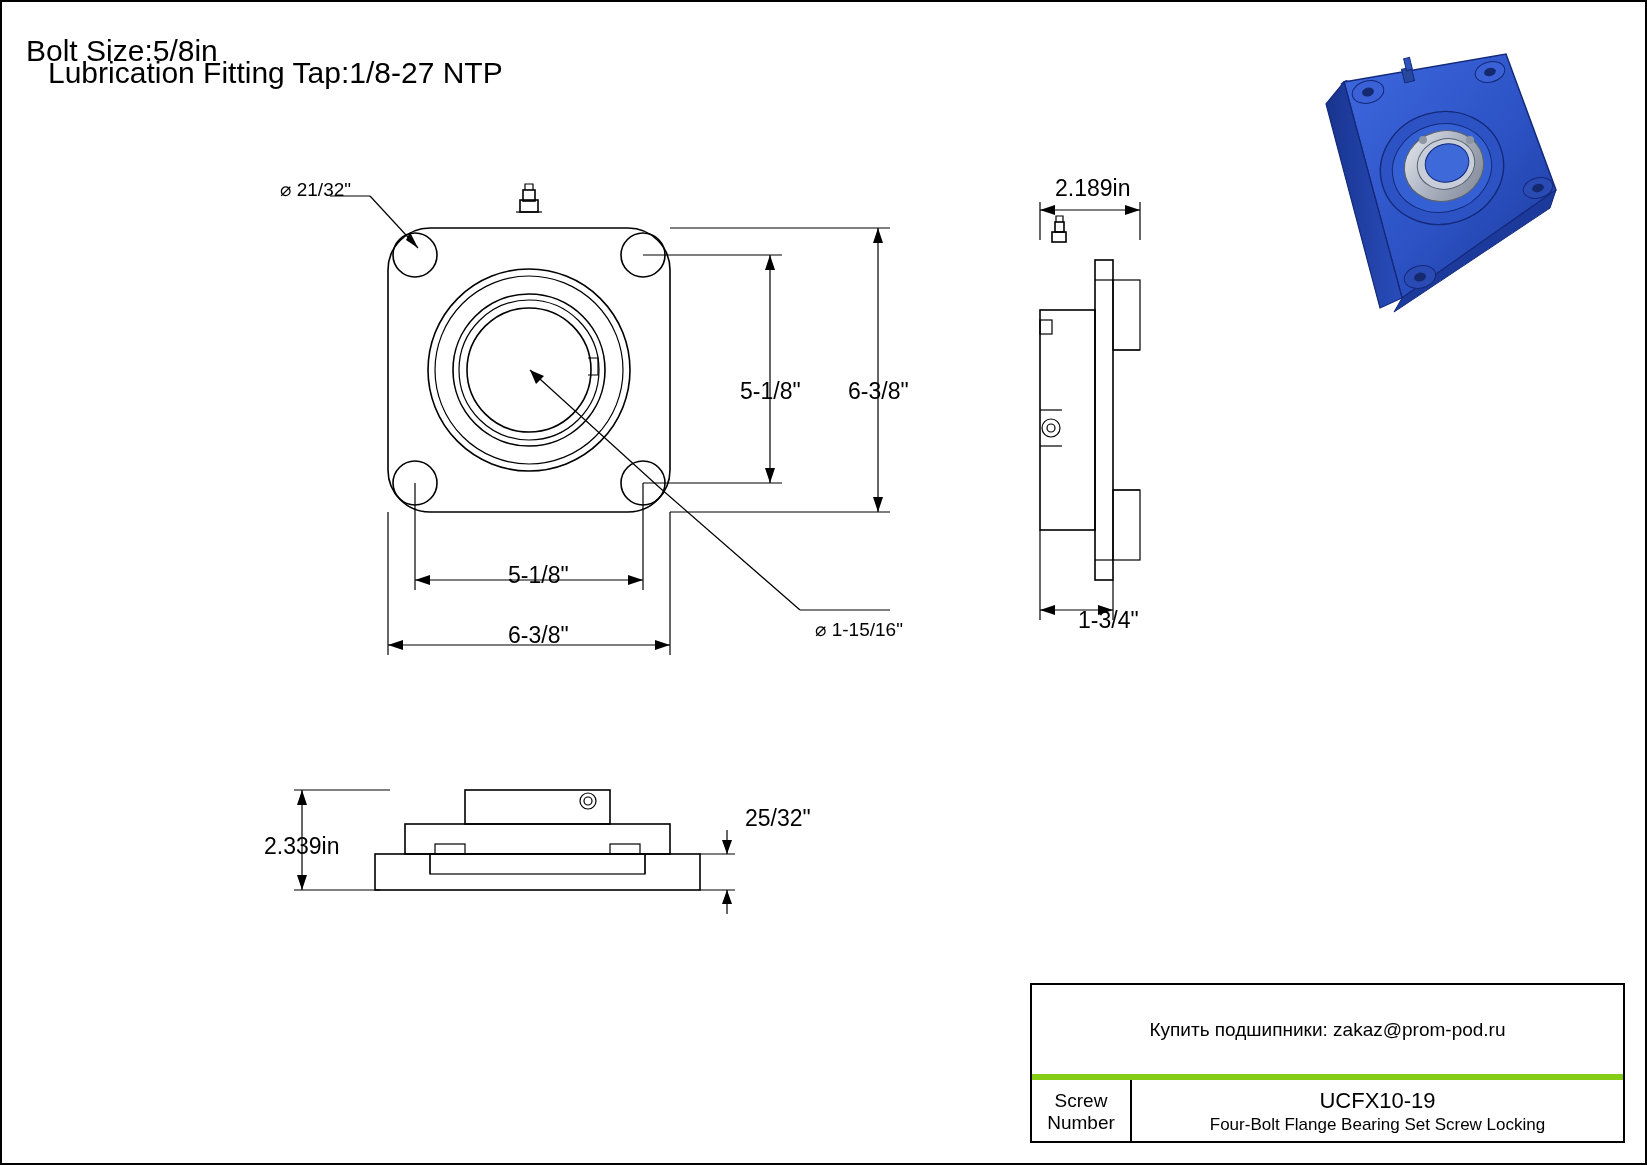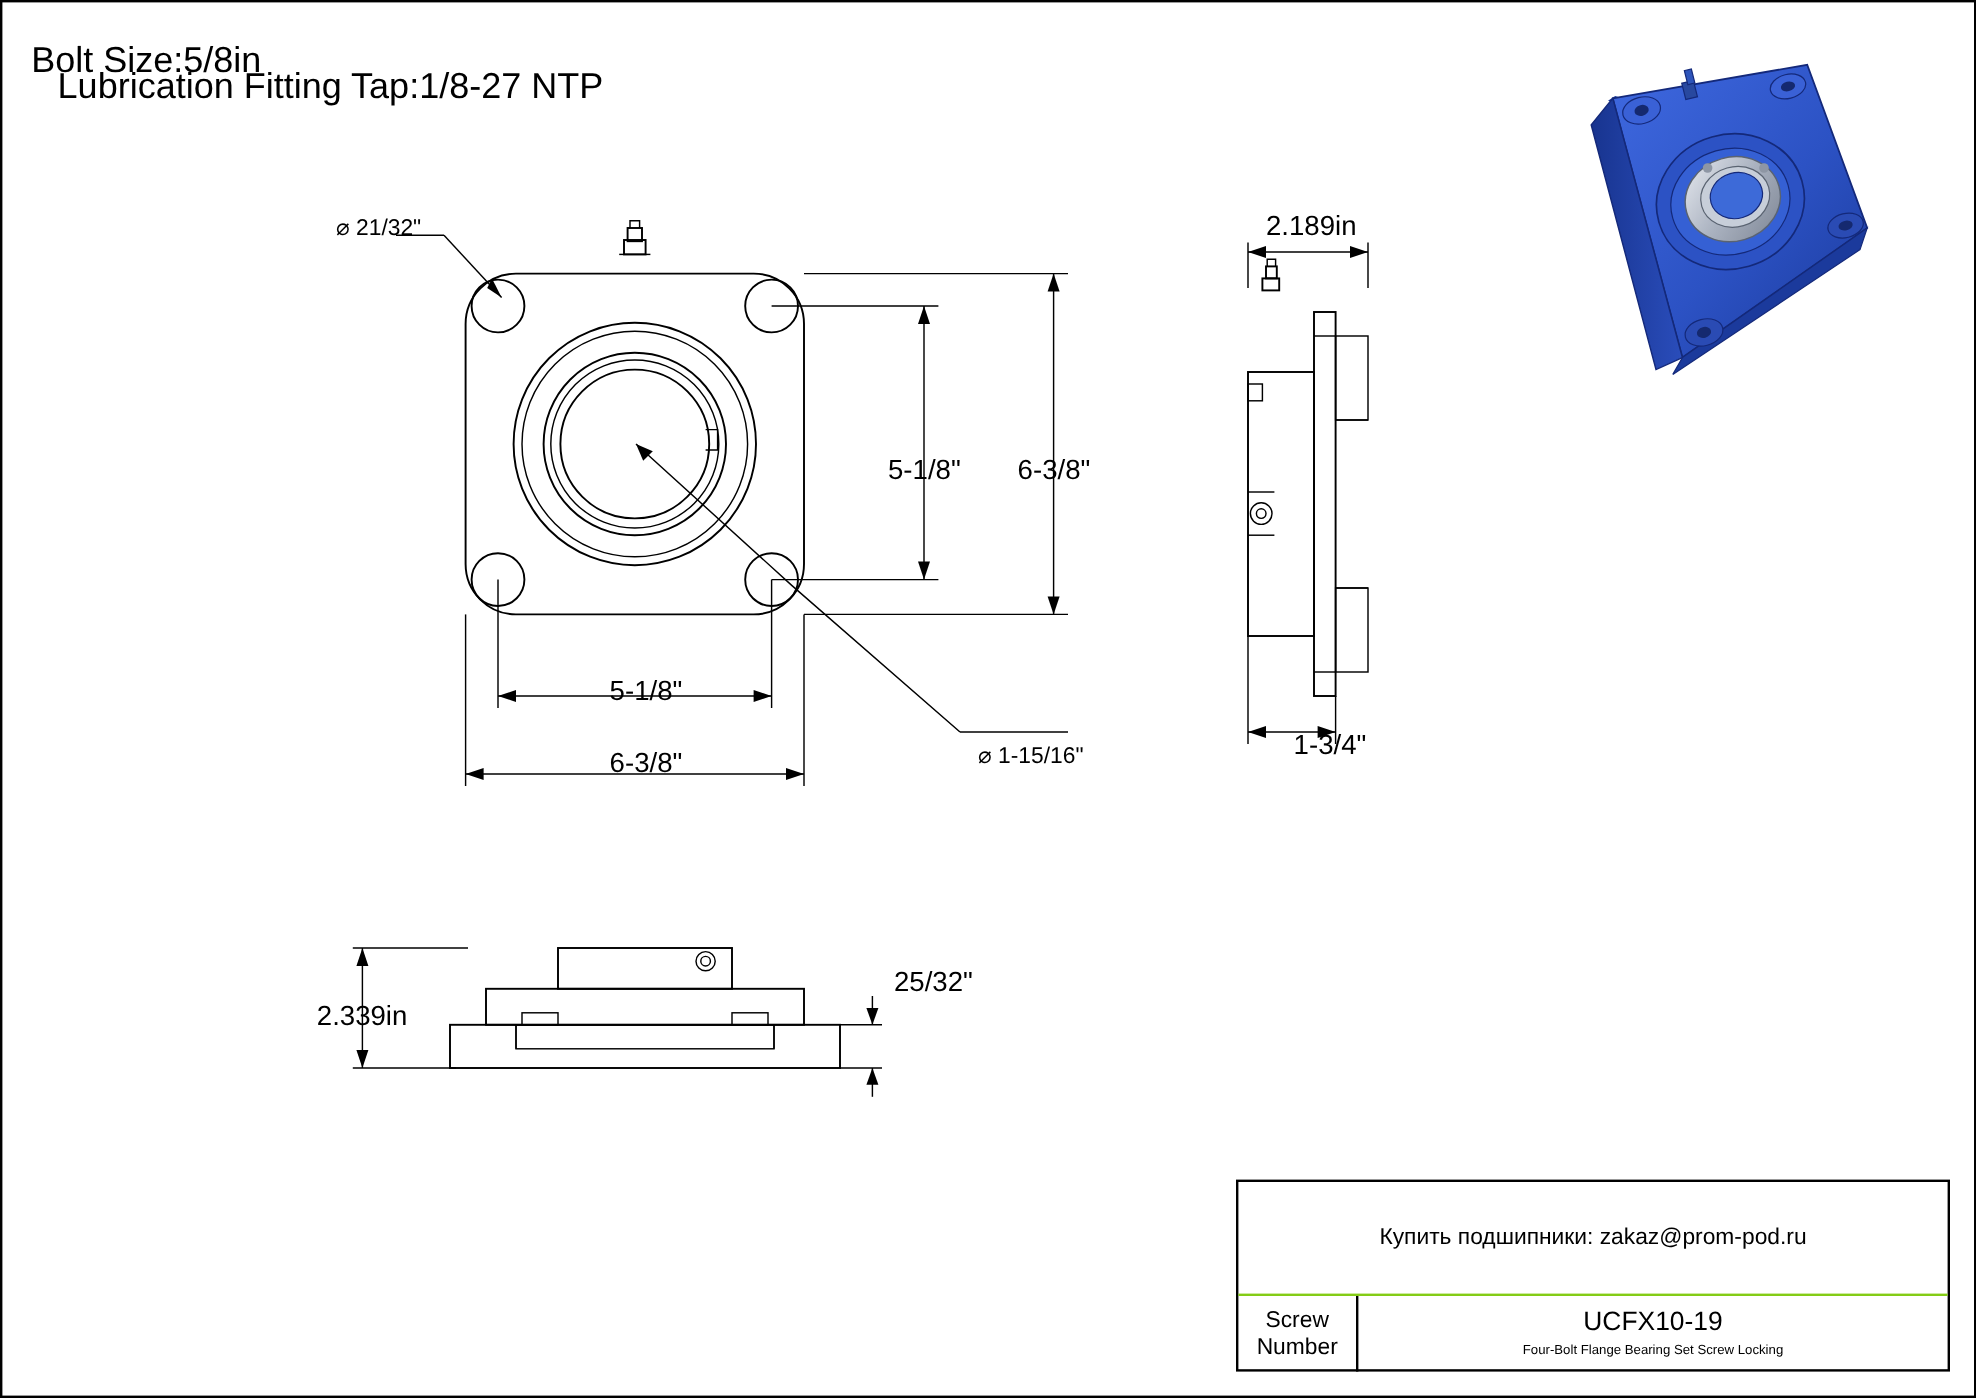--- a/index.html
+++ b/index.html
@@ -31,41 +31,41 @@
   #titleblock{
     position:absolute;
     left:1030px;top:983px;
     width:595px;height:160px;
     border:2px solid #000;
     box-sizing:border-box;
   }
   #tb-email{
     position:absolute;left:0;top:0;width:100%;height:95px;
     display:flex;align-items:center;justify-content:center;
-    border-bottom:2px solid #84cc16;
+    border-bottom:6px solid #84cc16;
     box-sizing:border-box;
     font-size:19px;
   }
   #tb-row{
     position:absolute;left:0;top:95px;width:100%;height:63px;
     display:flex;
     box-sizing:border-box;
   }
   #tb-partlabel{
     width:100px;border-right:2px solid #000;
     display:flex;flex-direction:column;align-items:center;justify-content:center;
     font-size:19px;line-height:22px;
     box-sizing:border-box;
   }
   #tb-partvalue{
     flex:1;display:flex;flex-direction:column;align-items:center;justify-content:center;
     box-sizing:border-box;
   }
   #tb-pn{font-size:22px;line-height:26px;}
-  #tb-desc{font-size:11px;line-height:22px;}
+  #tb-desc{font-size:17px;line-height:22px;}
   .thin{stroke:#000;stroke-width:1.2;fill:none;}
   .med{stroke:#000;stroke-width:1.6;fill:none;}
 </style>
 </head>
 <body>
 
 <div id="sheet"></div>
 
 <div class="abs hdr" style="left:26px;top:16px;margin-top:16px;">Bolt Size:5/8in</div>
 <div class="abs hdr" style="left:26px;top:54px;margin-left:22px;">Lubrication Fitting Tap:1/8-27 NTP</div>

